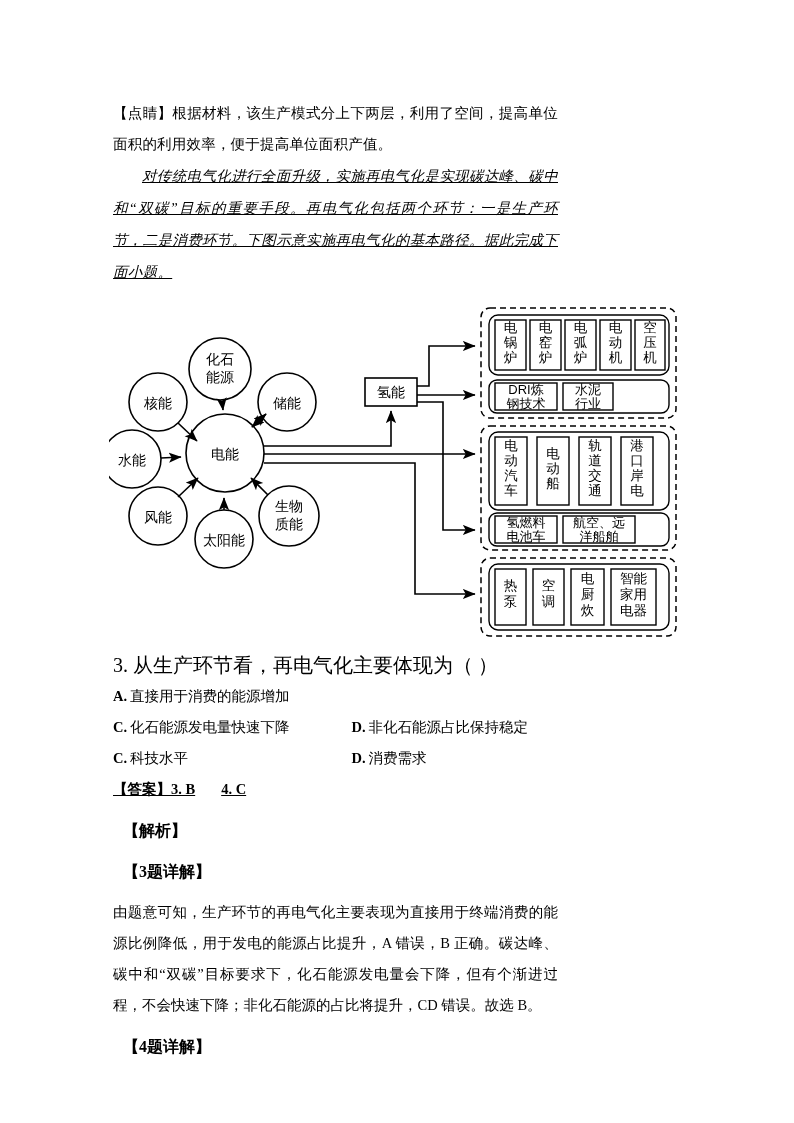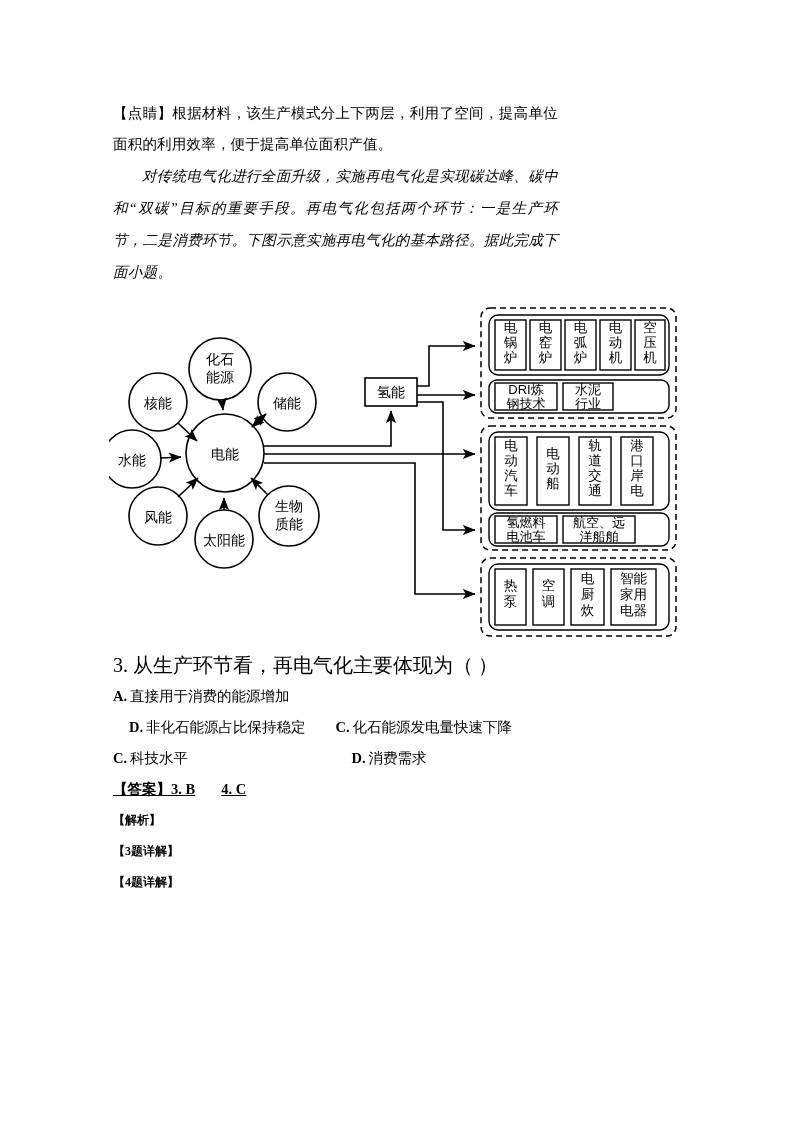--- a/index.html
+++ b/index.html
@@ -32,20 +32,21 @@
   }
   .para-kai {
     font-size: 14.5px;
     line-height: 32px;
     text-align: justify;
     margin: 0;
     text-indent: 2em;
     font-style: italic;
     font-family: "Liberation Serif", "DejaVu Serif", serif;
     letter-spacing: 0.3px;
+    text-decoration: underline;
   }
   .bold-head { font-weight: bold; }
 
   
   .figure {
     position: relative;
     width: 580px;
     height: 352px;
     margin: 10px 0 0 -4px;
   }
@@ -67,24 +68,24 @@
   .opt-letter { font-weight: bold; font-style: normal; margin-right: 3px; }
 
   .ans-line {
     font-size: 14.5px;
     line-height: 31px;
     margin: 0;
     text-decoration: underline;
   }
   .ans-gap { display: inline-block; width: 26px; }
   .sec-head {
-    font-size: 12px;
+    font-size: 16px;
     line-height: 31px;
     font-weight: bold;
-    margin: 0;
+    margin: 10px;
   }
   .expl {
     font-size: 14.5px;
     line-height: 31px;
     text-align: justify;
     margin: 0;
   }
 </style>
 </head>
 <body>
@@ -231,41 +232,42 @@
   <p class="q-stem">
     <span>3.</span>
     <span>从生产环节看，再电气化主要体现为（      ）</span>
   </p>
   <div class="opt-row">
     <div class="opt-col">
       <span class="opt-letter">A.</span><span>直接用于消费的能源增加</span>
     </div>
   </div>
   <div class="opt-row">
+    <div class="opt-col">
+      <span class="opt-letter">C.</span><span>化石能源发电量快速下降</span>
+    </div>
     <div class="opt-col right">
       <span class="opt-letter">D.</span><span>非化石能源占比保持稳定</span>
-    </div>
-    <div class="opt-col">
-      <span class="opt-letter">C.</span><span>化石能源发电量快速下降</span>
     </div>
   </div>
 
   <div class="opt-row">
     <div class="opt-col">
       <span class="opt-letter">C.</span><span>科技水平</span>
     </div>
     <div class="opt-col right">
       <span class="opt-letter">D.</span><span>消费需求</span>
     </div>
   </div>
 
   <p class="ans-line">
     <span class="bold-head">【答案】</span><span class="bold-head">3. B</span><span class="ans-gap"></span><span class="bold-head">4. C</span>
   </p>
 
   <p class="sec-head">【解析】</p>
 
   <p class="sec-head">【3题详解】</p>
 
+  <p class="expl">由题意可知，生产环节的再电气化主要表现为直接用于终端消费的能源比例降低，用于发电的能源占比提升，A 错误，B 正确。碳达峰、碳中和“双碳”目标要求下，化石能源发电量会下降，但有个渐进过程，不会快速下降；非化石能源的占比将提升，CD 错误。故选 B。</p>
 
   <p class="sec-head">【4题详解】</p>
 
 </div>
 
 </body></html>

